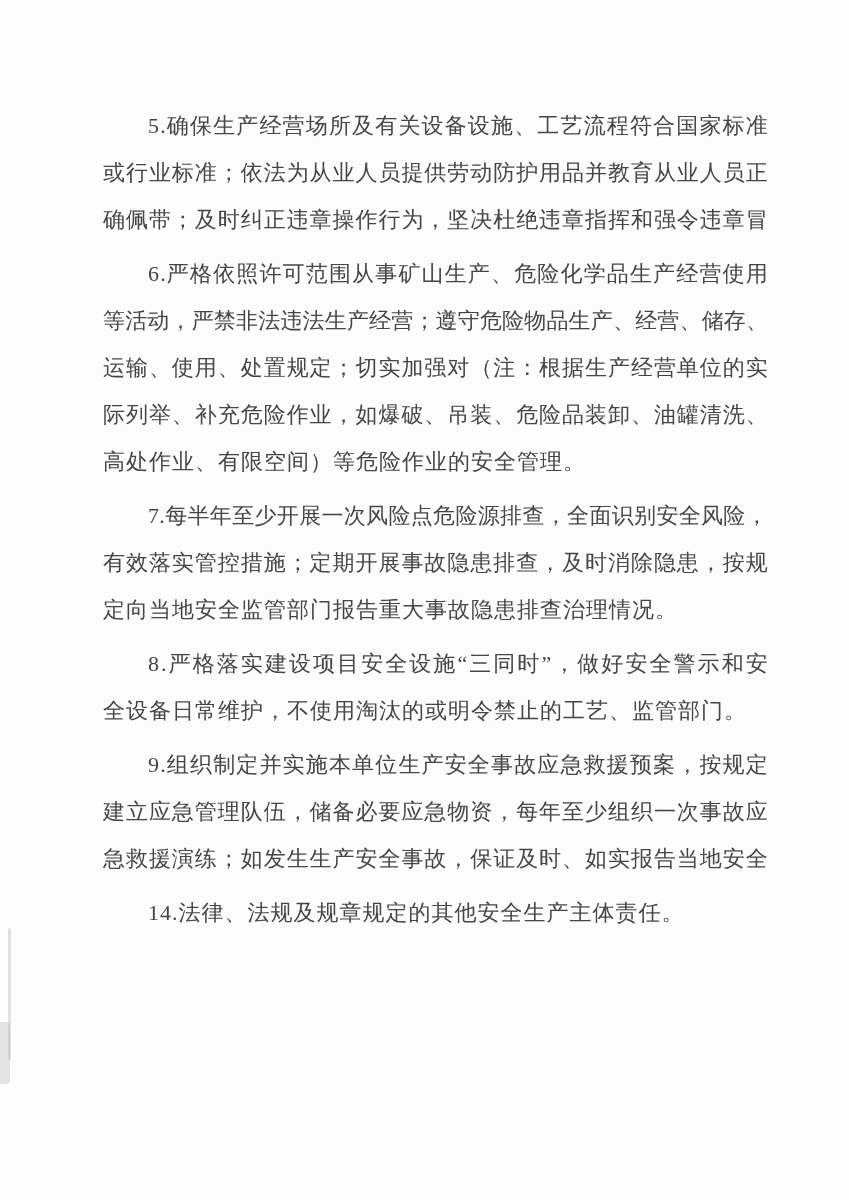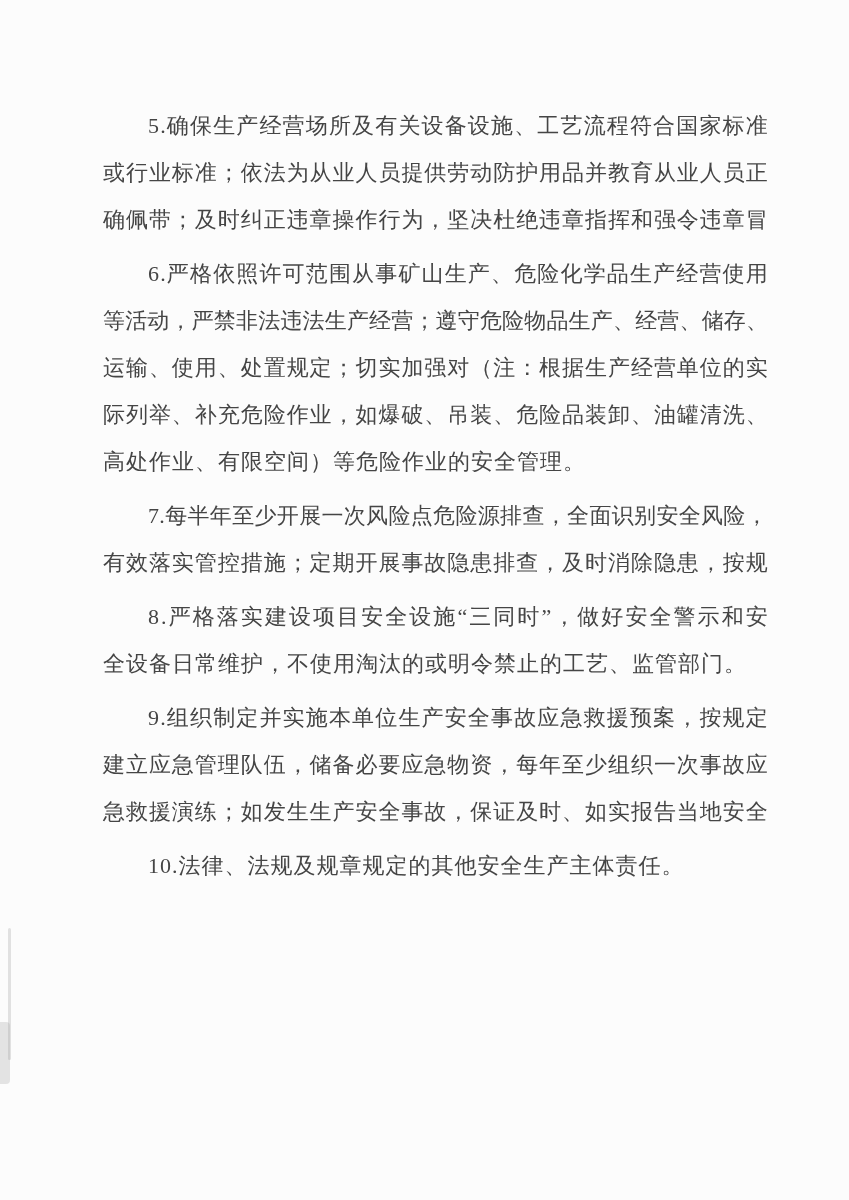--- a/index.html
+++ b/index.html
@@ -353,20 +353,21 @@
           <span>及</span>
           <span>时</span>
           <span>消</span>
           <span>除</span>
           <span>隐</span>
           <span>患</span>
           <span>，</span>
           <span>按</span>
           <span>规</span>
         </div>
+        <div class="line">定向当地安全监管部门报告重大事故隐患排查治理情况。</div>
       </div>
       <div class="paragraph">
         <div class="line first fill">
           <span>8</span>
           <span>.</span>
           <span>严</span>
           <span>格</span>
           <span>落</span>
           <span>实</span>
           <span>建</span>
@@ -482,18 +483,18 @@
           <span>实</span>
           <span>报</span>
           <span>告</span>
           <span>当</span>
           <span>地</span>
           <span>安</span>
           <span>全</span>
         </div>
       </div>
       <div class="paragraph">
-        <div class="line first">10.法律、法规及规章规定的其他安全生产主体责任。</div>
+        <div class="line first">14.法律、法规及规章规定的其他安全生产主体责任。</div>
       </div>
     </div>
   <div class="scan-streak"></div>
   <div class="scan-smudge"></div>
 </div>
 
 </body></html>

